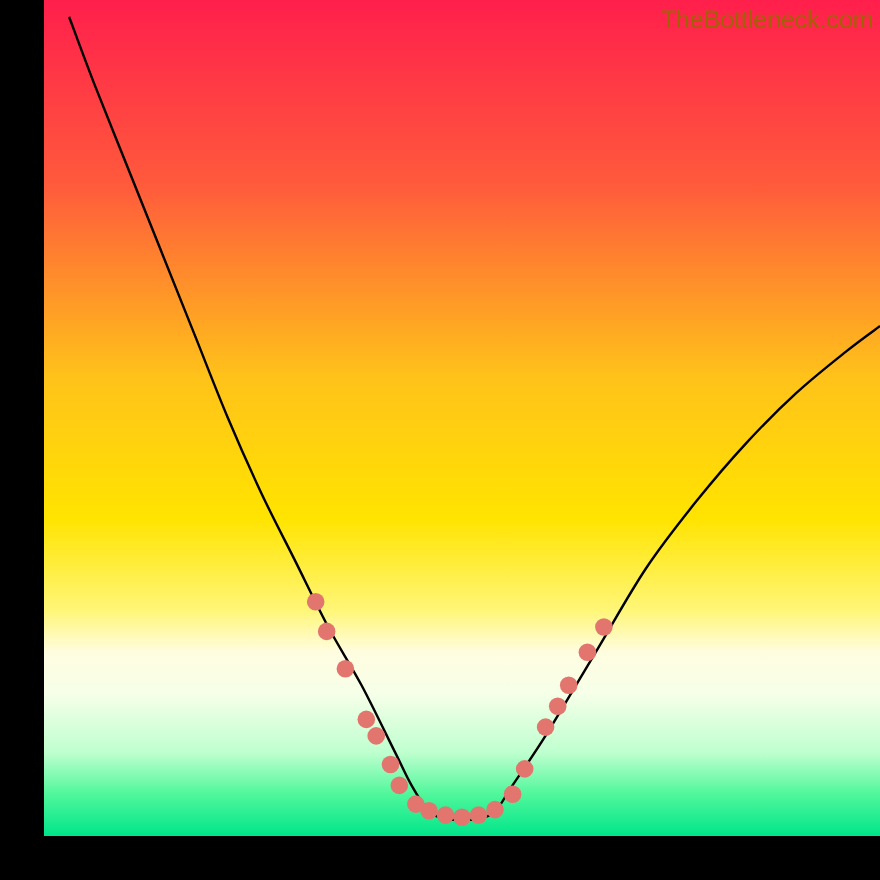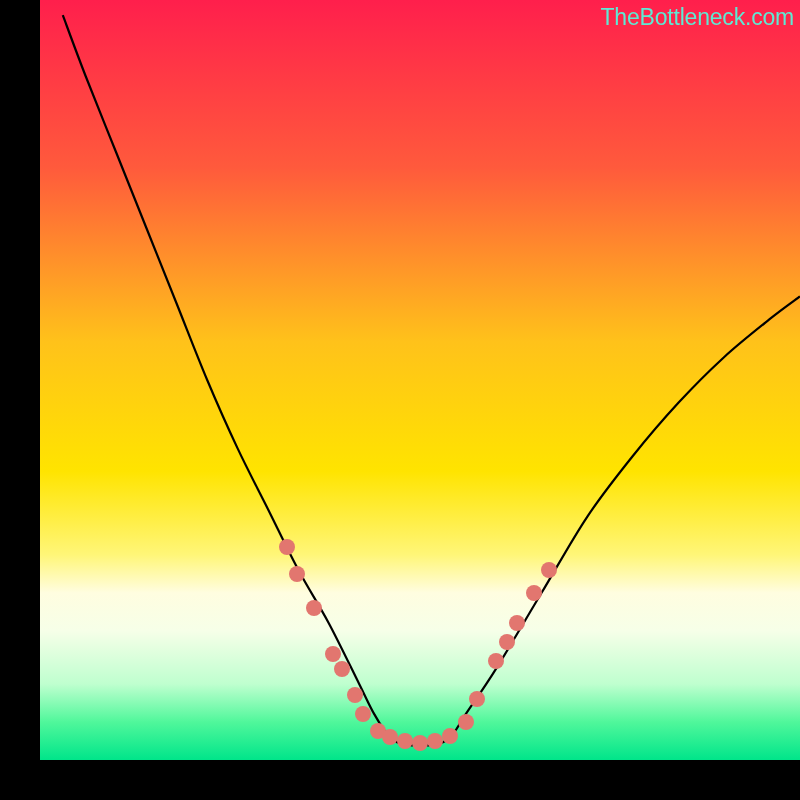--- a/index.html
+++ b/index.html
@@ -30,21 +30,21 @@
     position: absolute;
     left: 0;
     top: 0;
     width: 760px;
     height: 760px;
   }
   .watermark {
     position: absolute;
     top: 4px;
     right: 6px;
-    color: #5eead4;
+    color: #a16207;
     font-size: 23px;
     font-weight: 500;
     letter-spacing: -0.2px;
   }
   svg.curve {
     position: absolute;
     left: 0;
     top: 0;
     width: 760px;
     height: 760px;

